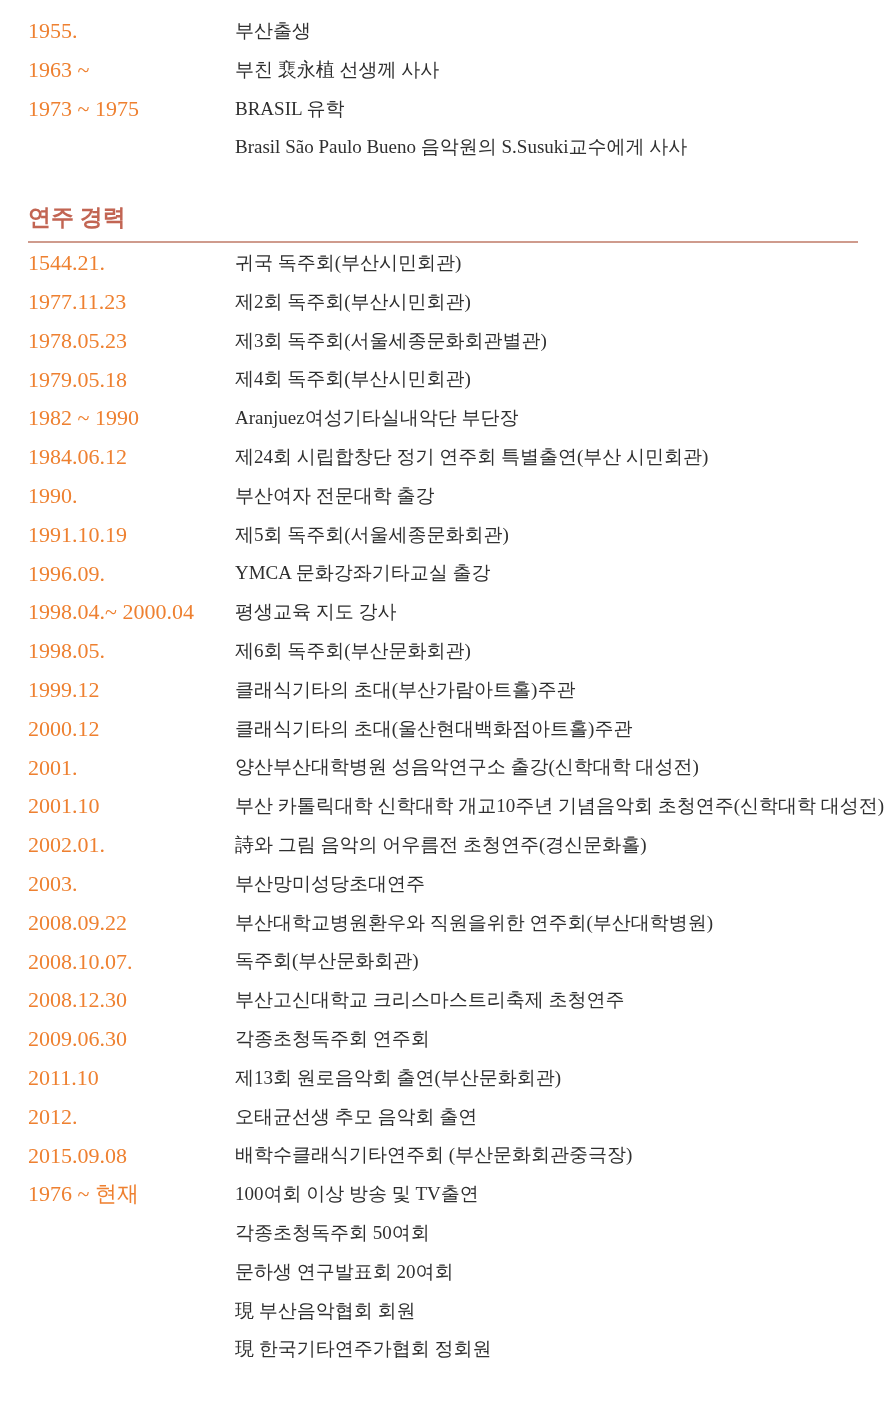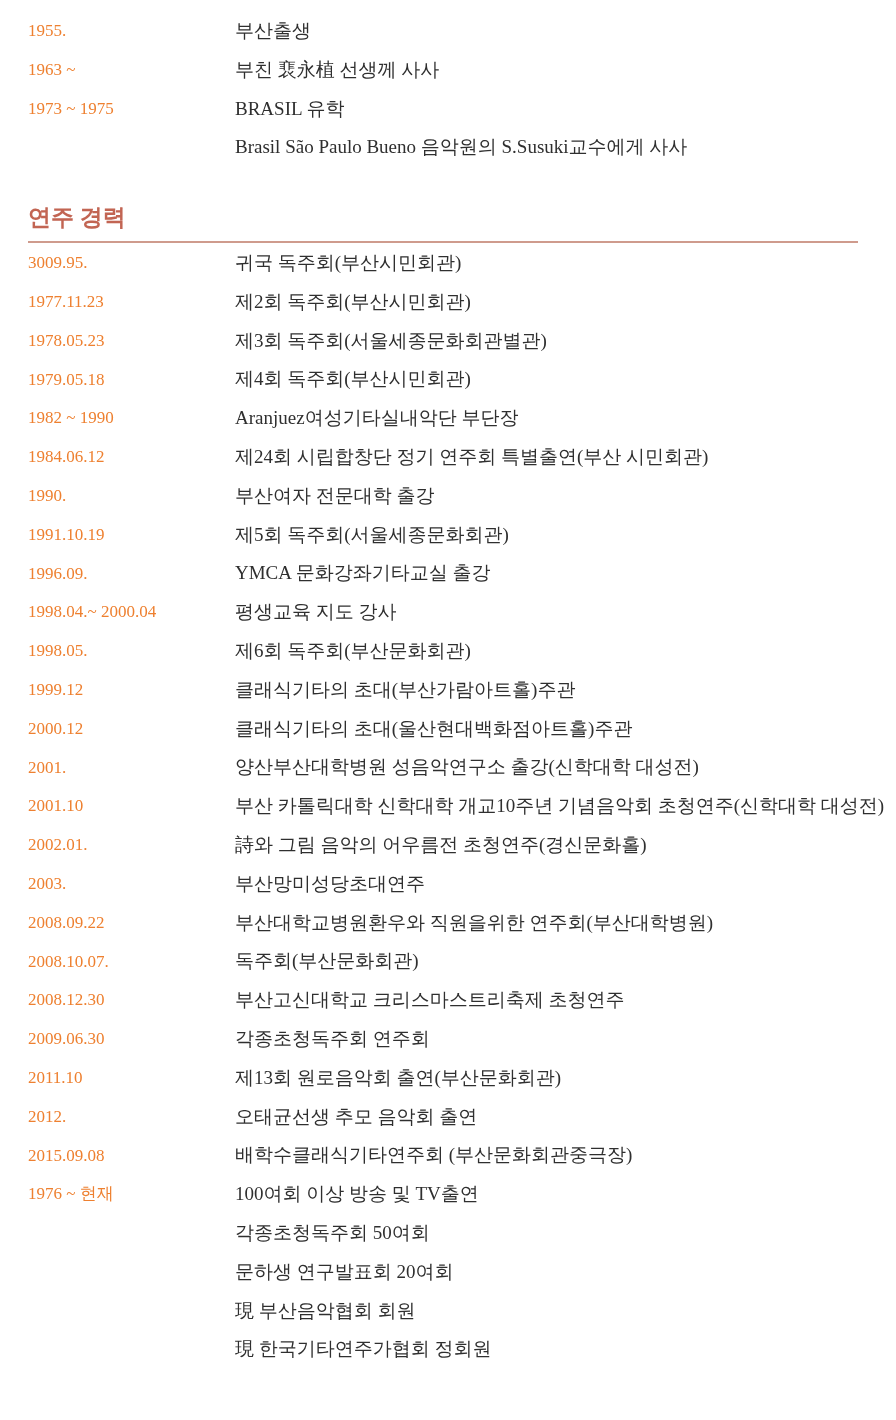--- a/index.html
+++ b/index.html
@@ -23,21 +23,21 @@
     height: 38.8px;
     font-size: 19px;
     line-height: 1.2;
     color: #2f2f2f;
     white-space: nowrap;
   }
   .date {
     flex: 0 0 207px;
     width: 207px;
     color: #ee8030;
-    font-size: 17px;
+    font-size: 22px;
   }
   .desc {
     flex: 1;
   }
   .desc .b {
     font-weight: 400;
   }
   .section-title {
     margin: 36px 0 0 0;
     font-size: 23px;
@@ -76,21 +76,21 @@
           <span class="desc"><span>Brasil São Paulo Bueno 음악원의 S.Susuki교수에게 사사</span></span>
         </div>
       </div>
   </section>
 
   <section>
     <h2 class="section-title">연주 경력</h2>
     <hr class="section-divider">
     <div>
         <div class="row">
-          <span class="date">3009.95.</span>
+          <span class="date">1544.21.</span>
           <span class="desc"><span>귀국 독주회(부산시민회관)</span></span>
         </div>
         <div class="row">
           <span class="date">1977.11.23</span>
           <span class="desc"><span>제2회 독주회(부산시민회관)</span></span>
         </div>
         <div class="row">
           <span class="date">1978.05.23</span>
           <span class="desc"><span>제3회 독주회(</span><span class="b">서울세종문화회관별관</span><span>)</span></span>
         </div>

